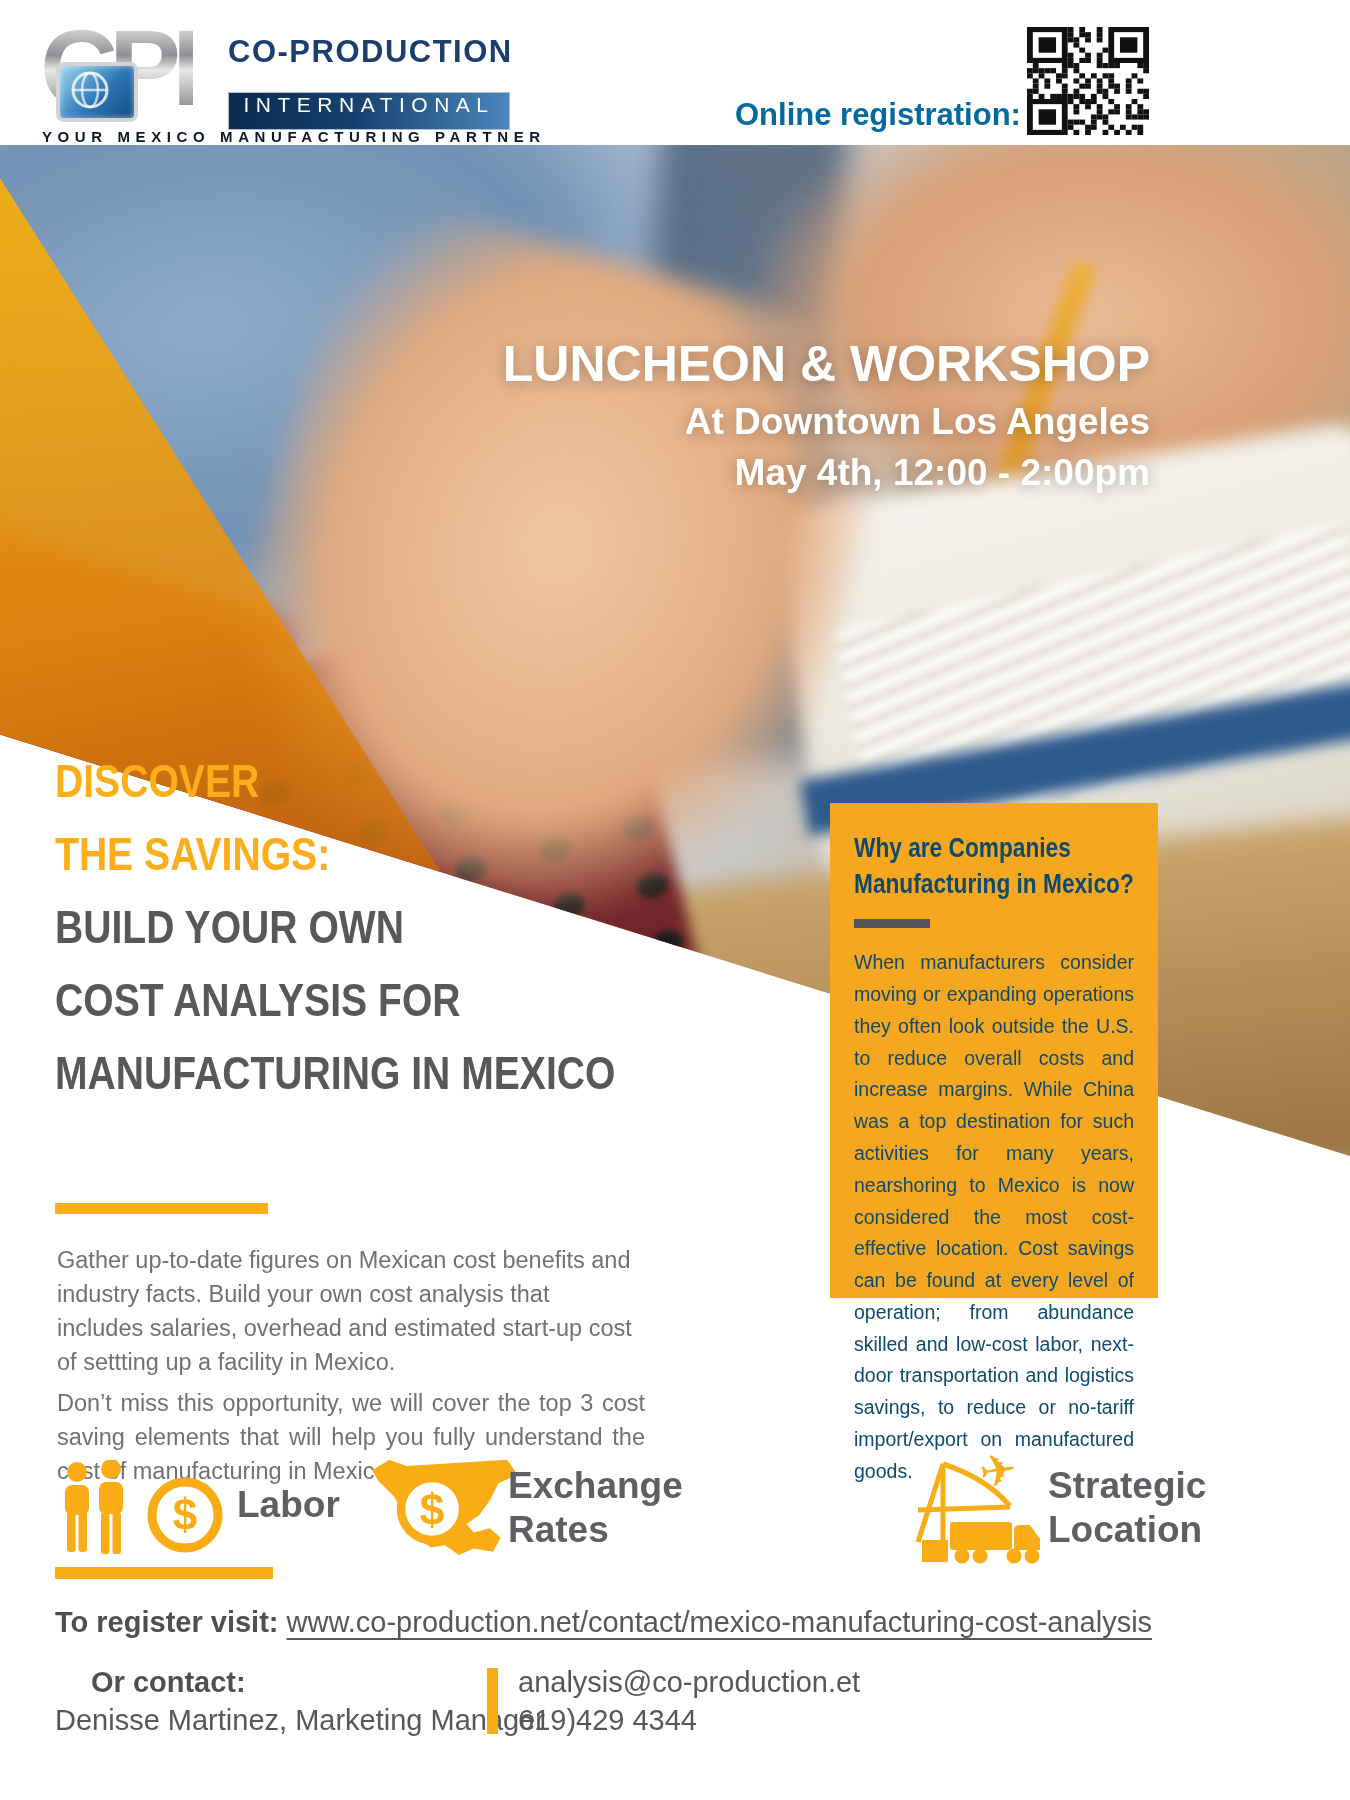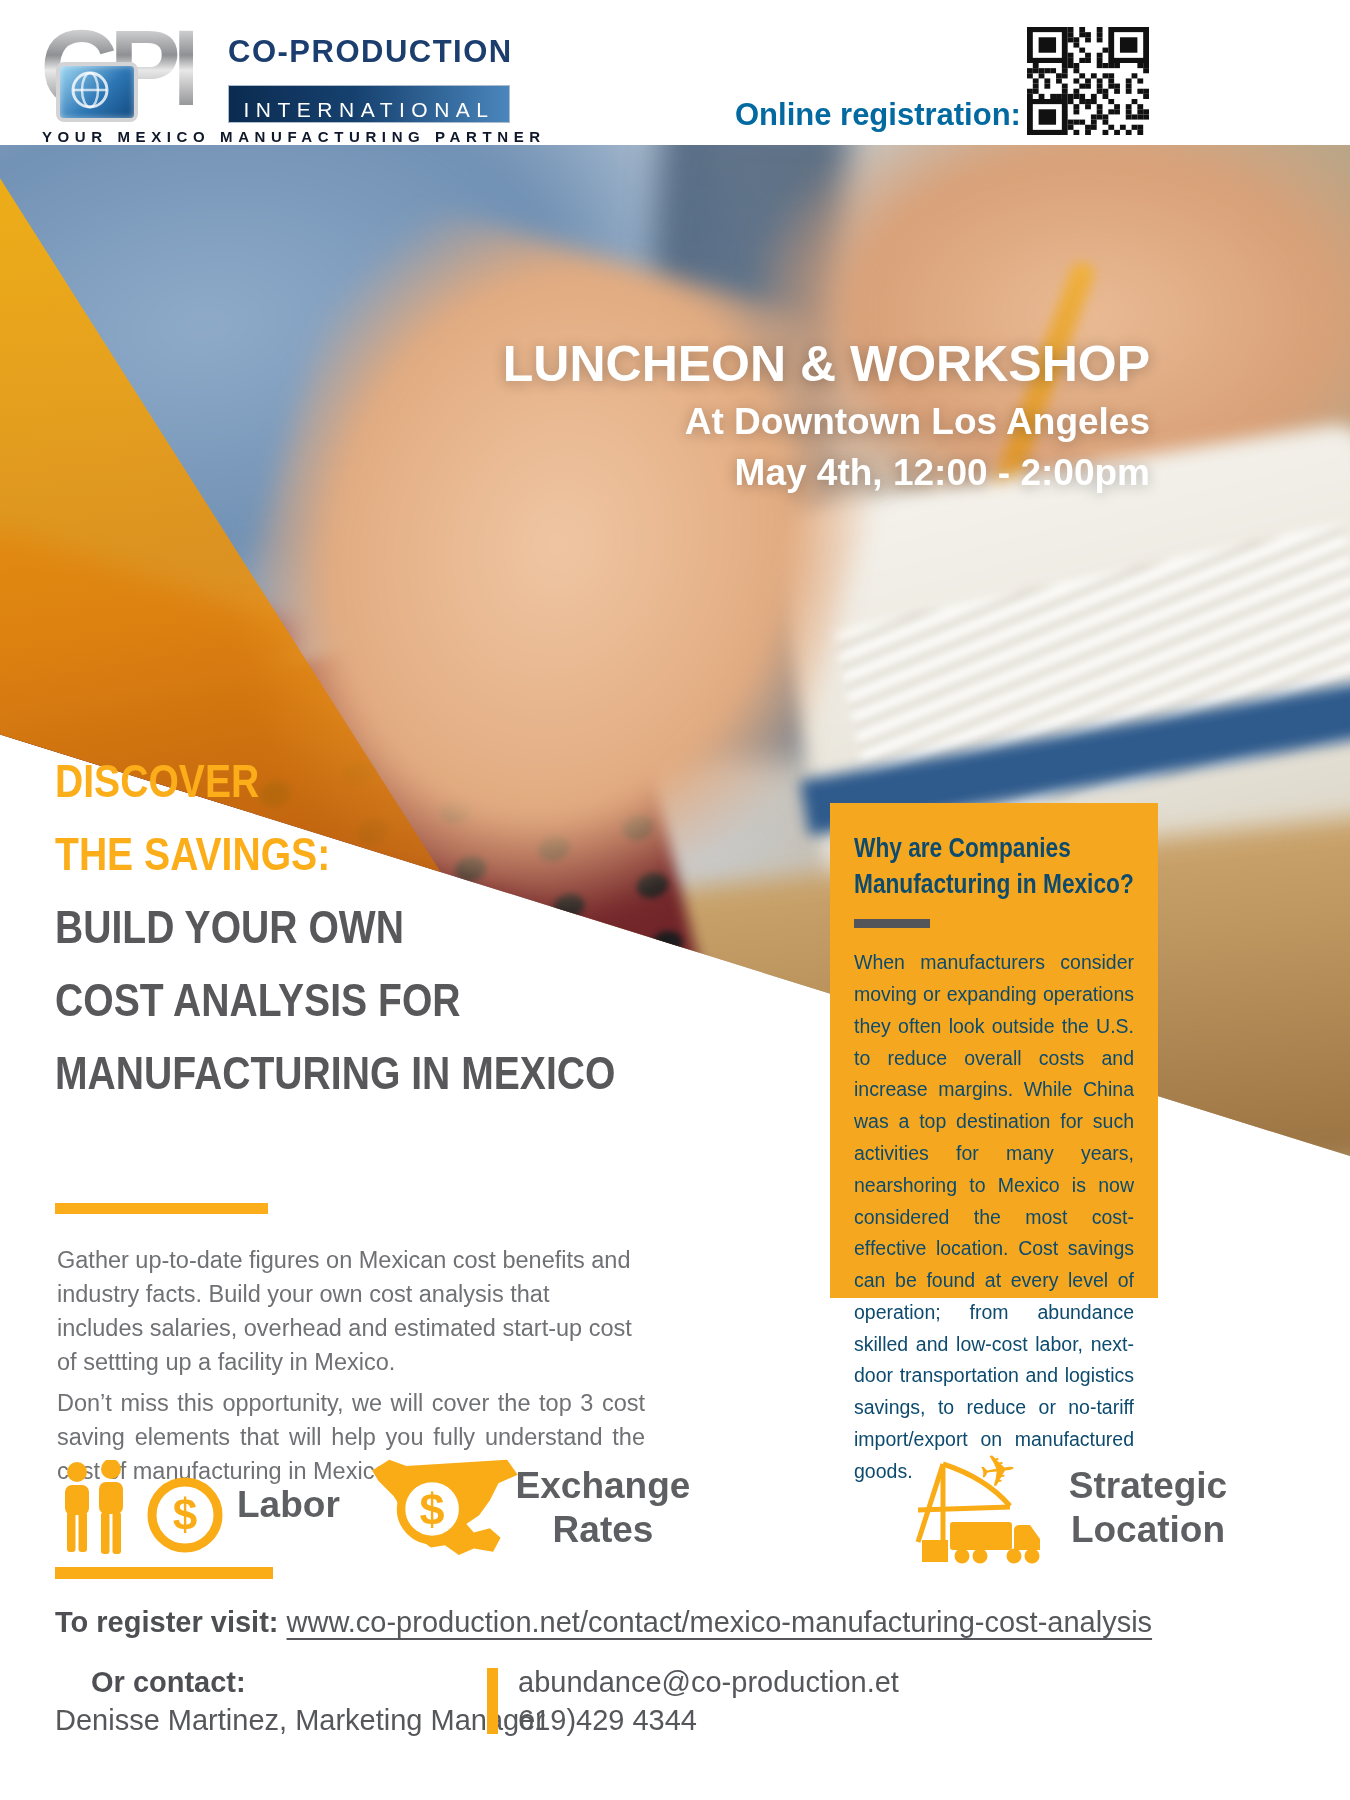--- a/index.html
+++ b/index.html
@@ -9,21 +9,21 @@
   
   .logo{position:absolute;left:40px;top:28px;width:500px;height:115px;}
   .logo-cpi{position:absolute;left:0;top:-14px;font-size:108px;font-weight:bold;letter-spacing:-9px;
     background:linear-gradient(180deg,#f8f8f8 0%,#8f9093 38%,#e8e8e8 52%,#6f7073 100%);
     -webkit-background-clip:text;background-clip:text;color:transparent;line-height:1;}
   .logo-globe{position:absolute;left:16px;top:34px;width:74px;height:52px;border-radius:8px;
     background:linear-gradient(135deg,#9ed7f2 0%,#2d77b5 55%,#134a80 100%);
     border:4px solid #d4d4d6;box-shadow:inset 0 0 6px rgba(255,255,255,.5);}
   .logo-right{position:absolute;left:188px;top:6px;}
   .logo-coprod{font-size:31px;font-weight:bold;color:#1C3E6E;letter-spacing:1.5px;white-space:nowrap;}
-  .logo-intlbar{margin-top:15px;width:280px;height:36px;display:flex;align-items:flex-end;justify-content:center;
+  .logo-intlbar{margin-top:22px;width:280px;height:36px;display:flex;align-items:flex-start;justify-content:center;
     background:linear-gradient(90deg,#0B2B50 0%,#16416F 45%,#4A86BC 100%);
     border:1px solid #aebccd;}
   .logo-intl{color:#fff;font-size:21px;letter-spacing:6.5px;white-space:nowrap;}
   .logo-tagline{position:absolute;left:2px;top:100px;font-size:15px;color:#0f172a;
     letter-spacing:5.6px;font-weight:bold;white-space:nowrap;}
 
   .online-reg{position:absolute;left:735px;top:97px;font-size:31px;font-weight:bold;color:#0369a1;white-space:nowrap;}
   .qr{position:absolute;left:1023px;top:23px;width:130px;height:116px;background:#fff;
       display:flex;align-items:center;justify-content:center;}
 
@@ -81,21 +81,21 @@
   .headlines{position:absolute;left:55px;top:745px;line-height:73px;font-weight:bold;font-size:46px;}
   .headlines span{display:block;white-space:nowrap;transform:scaleX(.85);transform-origin:0 50%;}
   .hl-yellow{color:#FBAD1A;}
   .hl-gray{color:#58585B;}
   .title-bar{position:absolute;left:55px;top:1203px;width:213px;height:11px;background:#FBAD1A;}
   .para{position:absolute;left:57px;color:#707174;font-size:23.5px;line-height:1.45;}
   .para1{top:1243px;width:575px;}
   .para2{top:1386px;width:588px;text-align:justify;}
 
   
-  .feature-label{position:absolute;color:#5E5F62;font-size:37px;font-weight:bold;line-height:1.18;text-align:center;}
+  .feature-label{position:absolute;color:#5E5F62;font-size:37px;font-weight:bold;line-height:1.18;}
   .feat-icon{position:absolute;}
   .feat-underline{position:absolute;left:55px;top:1567px;width:218px;height:12px;background:#F9AC15;}
 
   
   .register{position:absolute;left:55px;top:1606px;font-size:29px;color:#4E4F53;white-space:nowrap;}
   .register b{font-weight:bold;}
   .register .url{color:#56575B;text-decoration:underline;text-underline-offset:6px;cursor:pointer;}
   .or-contact{position:absolute;left:55px;top:1666px;font-size:29px;font-weight:bold;color:#4E4F53;margin-left:36px;}
   .contact-name{position:absolute;left:55px;top:1704px;font-size:29px;color:#56575B;}
   .vbar{position:absolute;left:487px;top:1668px;width:11px;height:66px;background:#F9AC15;}
@@ -368,16 +368,16 @@
 
   <div class="register">
     <b>To register visit:</b>
     <span> </span>
     <span class="url">www.co-production.net/contact/mexico-manufacturing-cost-analysis</span>
   </div>
 
   <div class="or-contact">Or contact:</div>
   <div class="contact-name">Denisse Martinez, Marketing Manager</div>
   <div class="vbar"></div>
-  <div class="c-email">abundance@co-production.et</div>
+  <div class="c-email">analysis@co-production.et</div>
   <div class="c-phone">619)429 4344</div>
 
 </div>
 
 </body></html>

